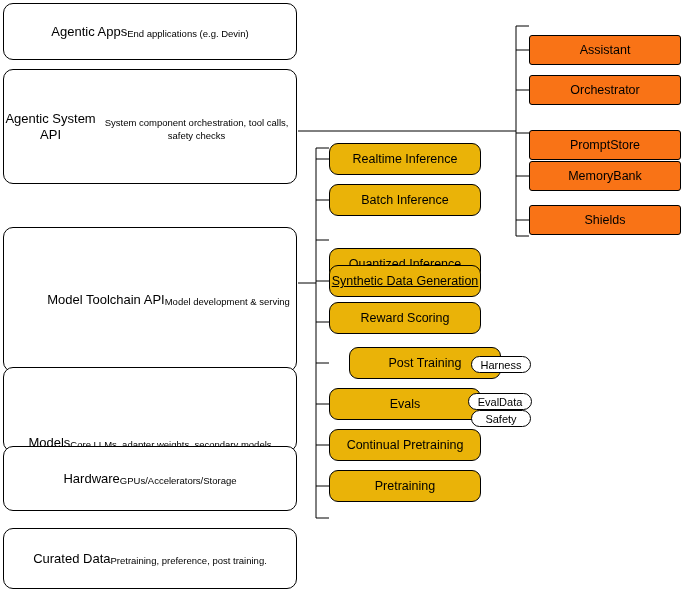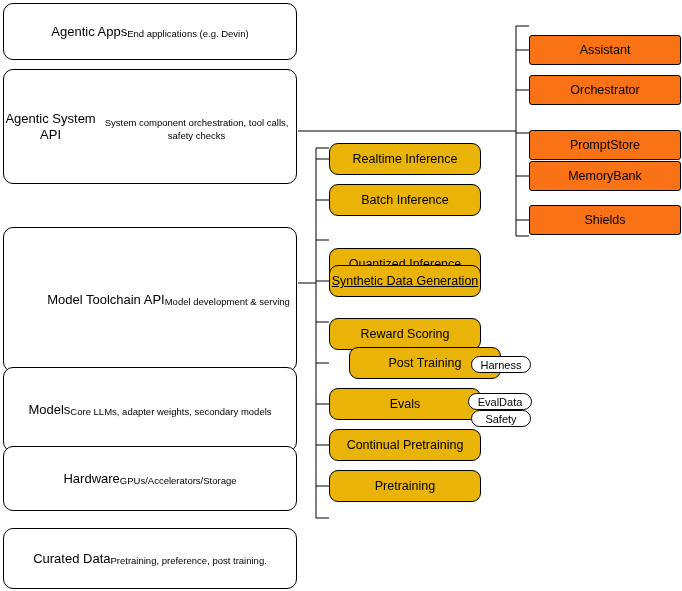--- a/index.html
+++ b/index.html
@@ -134,21 +134,21 @@
   <div class="box stack-box" style="top:69px; height:115px;">
     <div class="stack-title">Agentic System API</div>
     <div class="stack-sub">System component orchestration, tool calls, safety checks</div>
   </div>
 
   <div class="box stack-box" style="top:227px; height:145px;padding-left:37px;">
     <div class="stack-title">Model Toolchain API</div>
     <div class="stack-sub">Model development &amp; serving</div>
   </div>
 
-  <div class="box stack-box" style="top:367px; height:85px;">
+  <div class="box stack-box" style="top:367px; height:85px;align-items:flex-end;">
     <div class="stack-title">Models</div>
     <div class="stack-sub">Core LLMs, adapter weights, secondary models</div>
   </div>
 
   <div class="box stack-box" style="top:446px; height:65px;">
     <div class="stack-title">Hardware</div>
     <div class="stack-sub">GPUs/Accelerators/Storage</div>
   </div>
 
   <div class="box stack-box" style="top:528px; height:61px;">
@@ -161,21 +161,21 @@
   </div>
   <div class="pill" style="top:184px;">
     <span>Batch Inference</span>
   </div>
   <div class="pill" style="top:208px;margin-top:40px;">
     <span>Quantized Inference</span>
   </div>
   <div class="pill" style="top:265px;text-decoration:underline;">
     <span>Synthetic Data Generation</span>
   </div>
-  <div class="pill" style="top:318px;border-radius:9px;">
+  <div class="pill" style="top:302px;border-radius:9px;">
     <span>Reward Scoring</span>
   </div>
   <div class="pill" style="top:347px;margin-left:20px;">
     <span>Post Training</span>
   </div>
   <div class="pill" style="top:388px;">
     <span>Evals</span>
   </div>
   <div class="pill" style="top:429px;">
     <span>Continual Pretraining</span>

